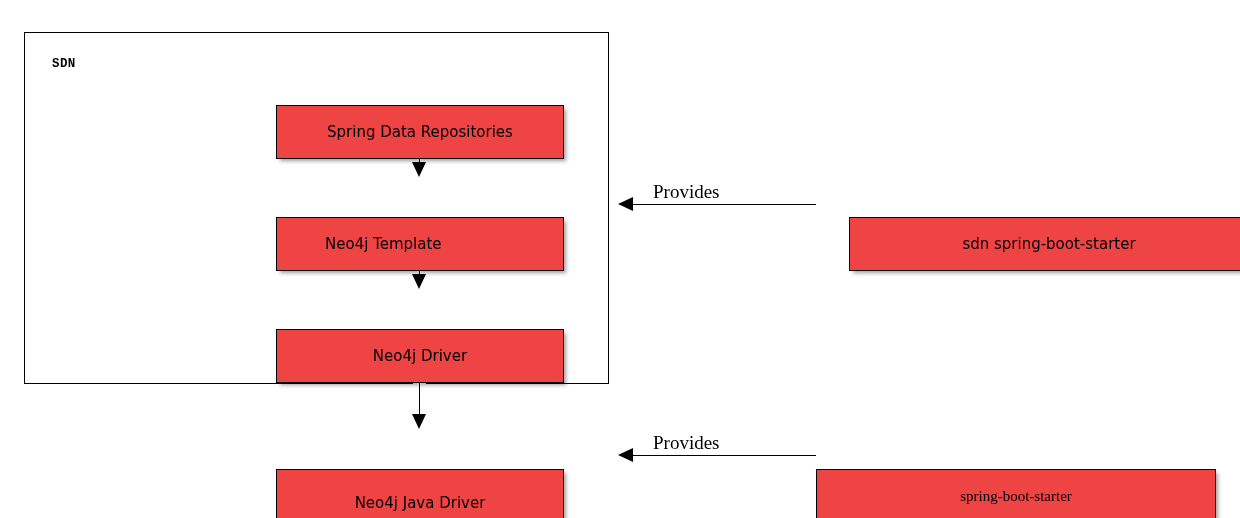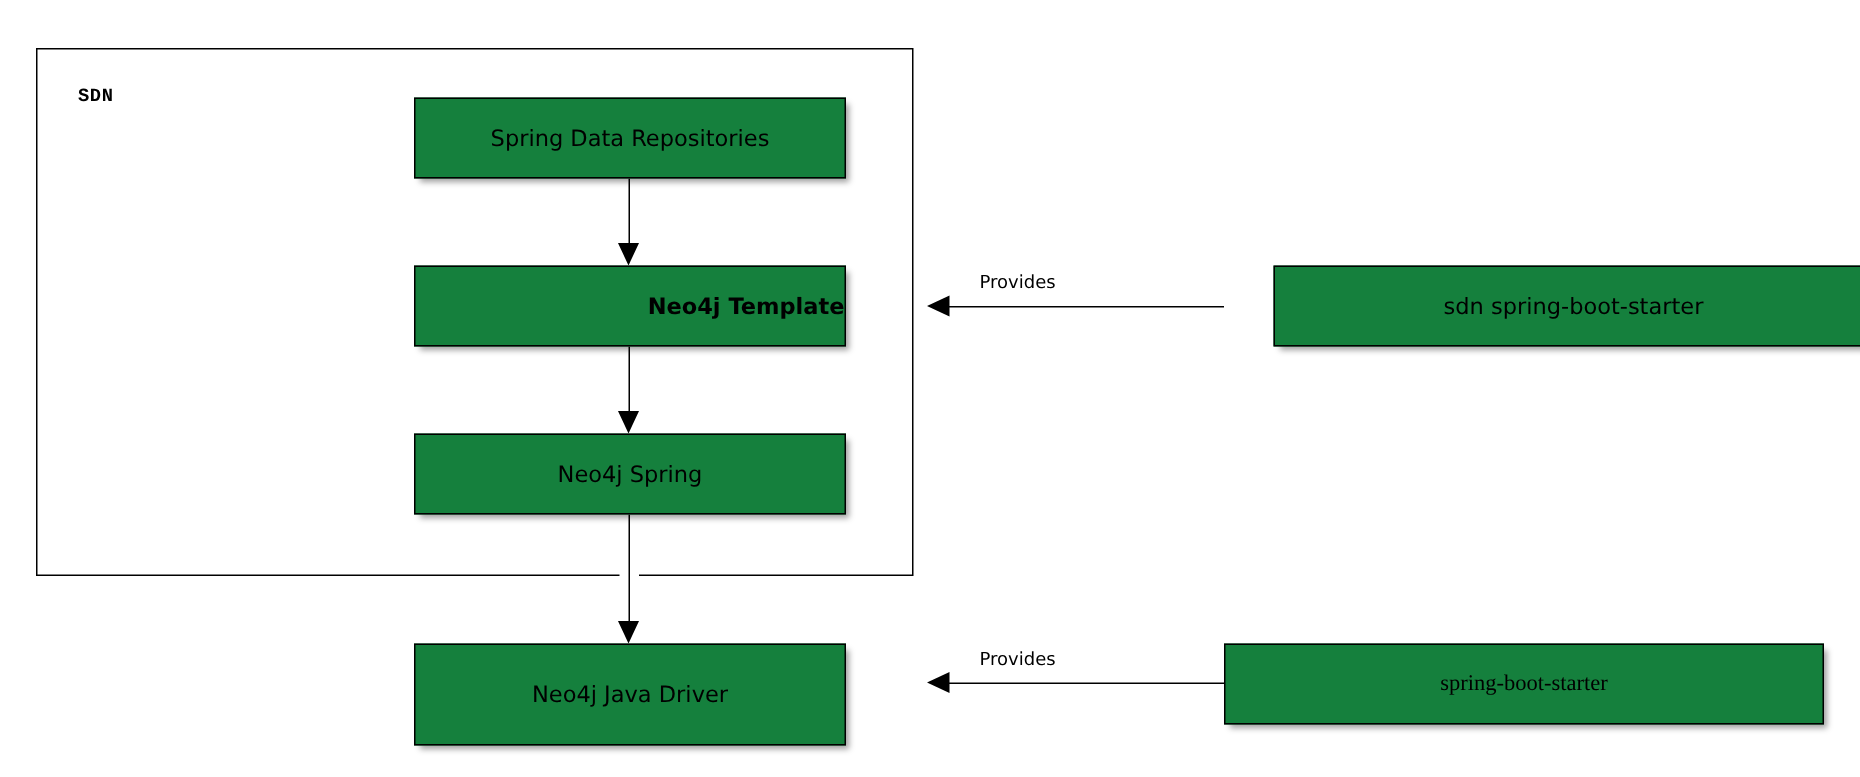--- a/index.html
+++ b/index.html
@@ -34,37 +34,37 @@
     color: #000000;
     letter-spacing: 0.4px;
     white-space: nowrap;
   }
 
   
   .node {
     position: absolute;
     box-sizing: border-box;
     border: 1.6px solid #000000;
-    background: #15803d;
+    background: #ef4444;
     display: flex;
     align-items: center;
     justify-content: center;
     box-shadow: 3px 3px 4px -1px rgba(0,0,0,0.38);
     z-index: 3;
+    margin-top: 40px;
   }
   .node-label {
     font-size: 15px;
     color: #000000;
     white-space: nowrap;
     line-height: 1;
   }
   .node.align-left-ish {
-    justify-content: flex-end;
+    justify-content: flex-start;
     padding-left: 48px;
-    font-weight: bold;
   }
 
   
   .arrow-line-v {
     position: absolute;
     width: 0;
     border-left: 1.6px solid #000000;
     z-index: 2;
   }
   .arrow-line-h {
@@ -86,25 +86,26 @@
     position: absolute;
     width: 0;
     height: 0;
     border-top: 7px solid transparent;
     border-bottom: 7px solid transparent;
     border-right: 15px solid #000000;
     z-index: 2;
   }
   .edge-label {
     position: absolute;
-    font-size: 12px;
+    font-size: 19px;
     color: #000000;
     white-space: nowrap;
     z-index: 4;
     background: transparent;
+    font-family: Liberation Serif, serif;
   }
 
   
   .note-text {
     position: absolute;
     font-size: 13.5px;
     line-height: 15px;
     color: #000000;
     white-space: pre-line;
     z-index: 4;
@@ -148,21 +149,21 @@
 
   <div class="node" style="left:276px; top:65px; width:288px; height:54px;">
     <span class="node-label">Spring Data Repositories</span>
   </div>
 
   <div class="node align-left-ish" style="left:276px; top:177px; width:288px; height:54px;">
     <span class="node-label">Neo4j Template</span>
   </div>
 
   <div class="node" style="left:276px; top:289px; width:288px; height:54px;">
-    <span class="node-label">Neo4j Spring</span>
+    <span class="node-label">Neo4j Driver</span>
   </div>
 
   <div class="node" style="left:276px; top:429px; width:288px; height:68px;">
     <span class="node-label">Neo4j Java Driver</span>
   </div>
 
   <div class="node" style="left:849px; top:177px; width:400px; height:54px;">
     <span class="node-label">sdn spring-boot-starter</span>
   </div>
 

